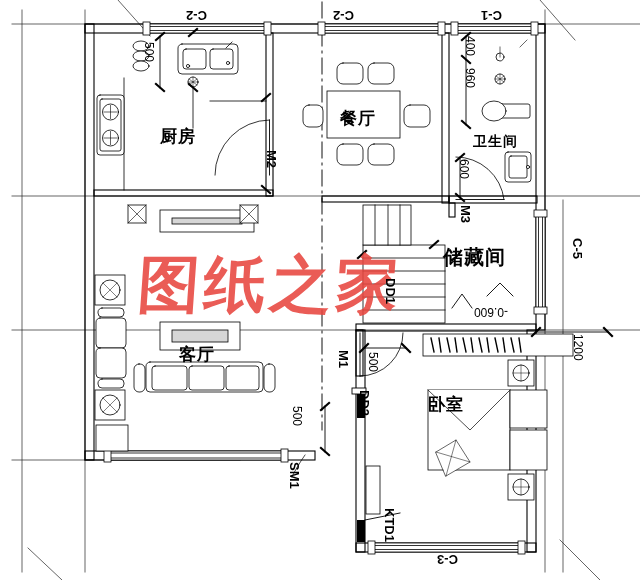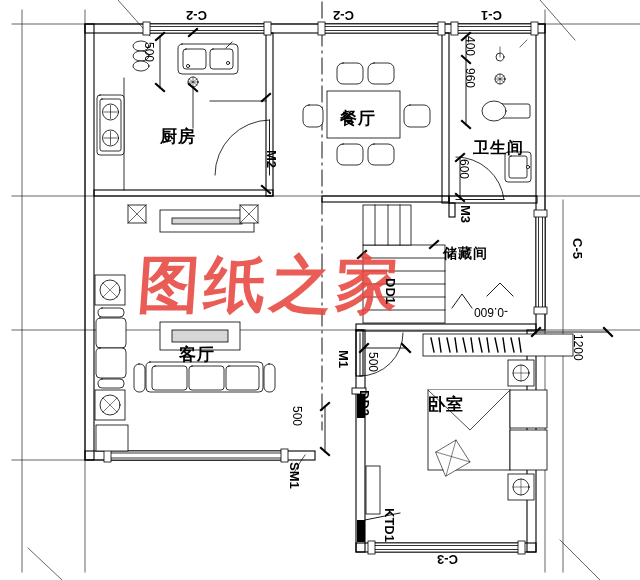--- a/index.html
+++ b/index.html
@@ -1,20 +1,20 @@
 <!DOCTYPE html>
 <html><head>
 <meta charset="utf-8">
 <style>
   html,body{margin:0;padding:0;background:#ffffff;}
   body{width:640px;height:580px;overflow:hidden;
        font-family:"DejaVu Sans","Liberation Sans",sans-serif;}
   #plan{position:relative;width:640px;height:580px;background:#fff;}
   svg.layer{position:absolute;left:0;top:0;width:640px;height:580px;}
-  .lbl{position:absolute;font-family:Liberation Serif, serif;
+  .lbl{position:absolute;font-family:Liberation Sans, sans-serif;
        color:#000;white-space:nowrap;line-height:1;}
   .room{font-size:17px;font-weight:bold;letter-spacing:1px;}
   .code{font-size:13px;font-weight:bold;font-family:"Liberation Sans",sans-serif;}
   .dim{font-size:12px;font-family:"Liberation Sans",sans-serif;}
   .lvl{font-size:12px;font-family:"Liberation Sans",sans-serif;}
   .rot180{transform:rotate(180deg);transform-origin:left top;}
   .rot90{transform:rotate(90deg);transform-origin:left top;}
   #watermark{position:absolute;left:138px;top:243px;font-size:62px;font-weight:bold;
              color:#e8463f;opacity:.88;letter-spacing:4px;
              font-family:"DejaVu Sans","Liberation Sans",sans-serif;
@@ -322,22 +322,22 @@
 
         <path d="M452 308 L462 294 L472 308" stroke-width="0.9" fill="none"></path>
       </g>
     </g>
   </svg>
 
   <div id="watermark">图纸之家</div>
 
   <div class="lbl room" style="left:160px;top:128px;">厨房</div>
   <div class="lbl room" style="left:340px;top:110px;">餐厅</div>
-  <div class="lbl room" style="left:473px;top:140px;font-size:16px;">卫生间</div>
-  <div class="lbl room" style="left:443px;top:247px;font-size:14px;">储藏间</div>
+  <div class="lbl room" style="left:473px;top:134px;font-size:14px;">卫生间</div>
+  <div class="lbl room" style="left:443px;top:247px;font-size:20px;">储藏间</div>
   <div class="lbl room" style="left:179px;top:346px;">客厅</div>
   <div class="lbl room" style="left:428px;top:396px;">卧室</div>
 
   <div class="lbl code rot180" style="left:207px;top:22px;">C-2</div>
   <div class="lbl code rot180" style="left:354px;top:22px;">C-2</div>
   <div class="lbl code rot180" style="left:502px;top:22px;">C-1</div>
   <div class="lbl code rot90" style="left:584px;top:238px;">C-5</div>
   <div class="lbl code rot180" style="left:458px;top:566px;">C-3</div>
 
   <div class="lbl code rot90" style="left:278px;top:150px;">M2</div>

